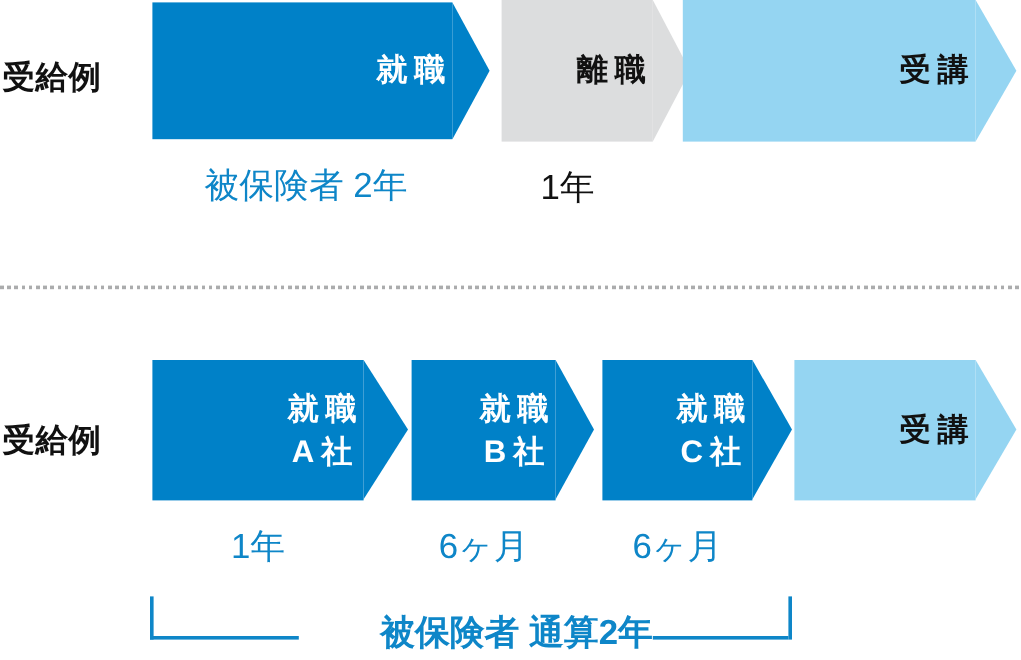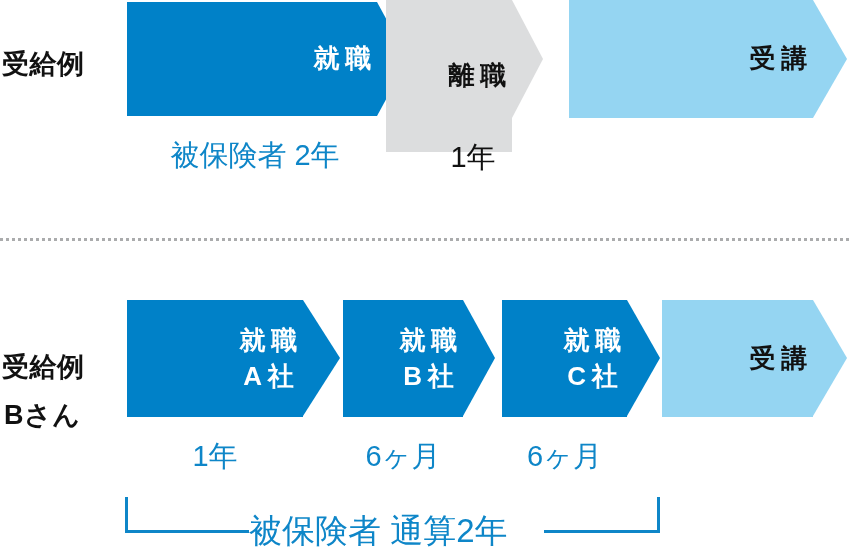--- a/index.html
+++ b/index.html
@@ -25,49 +25,48 @@
 
   .duration{position:absolute;font-size:29px;font-weight:normal;text-align:center;
     line-height:1;white-space:nowrap;}
   .duration.blue{color:var(--text-blue);}
   .duration.black{color:var(--text-black);}
 
   .divider{position:absolute;left:0;top:238px;width:851px;height:3px;
     background:repeating-linear-gradient(90deg,var(--divider-gray) 0 3px,transparent 3px 6px);}
 
   .bracket-line{position:absolute;background:var(--text-blue);}
-  .bracket-label{position:absolute;font-size:33px;font-weight:normal;color:var(--text-blue);
-    text-align:left;line-height:1;white-space:nowrap;}
+  .bracket-label{position:absolute;font-size:29px;font-weight:bold;color:var(--text-blue);
+    text-align:right;line-height:1;white-space:nowrap;}
 </style>
 </head>
 <body>
 
 <div class="canvas">
 
   <div class="row-label" style="left:2px;top:51px;">受給例</div>
 
   <div class="arrow" style="left:127px;top:2px;width:250px;height:114px;--c:var(--blue);--hh:57px;--tw:31px;">
     <span class="arrow-label white">就職</span>
   </div>
 
-  <div class="arrow" style="left:386px;top:0px;width:126px;height:152px;--c:var(--gray);--hh:59px;--tw:31px;">
+  <div class="arrow" style="left:418px;top:0px;width:126px;height:118px;--c:var(--gray);--hh:59px;--tw:31px;">
     <span class="arrow-label black">離職</span>
   </div>
 
   <div class="arrow" style="left:569px;top:0px;width:244px;height:118px;--c:var(--light-blue);--hh:59px;--tw:34px;">
     <span class="arrow-label black">受講</span>
   </div>
 
   <div class="duration blue" style="left:127px;top:141px;width:256px;">被保険者 2年</div>
   <div class="duration black" style="left:410px;top:143px;width:126px;">1年</div>
 
   <div class="divider"></div>
 
   <div class="row-label" style="left:2px;top:354px;">受給例</div>
-  <div class="row-label" style="left:4px;top:402px;">Bさん</div>
 
   <div class="arrow" style="left:127px;top:300px;width:176px;height:117px;--c:var(--blue);--hh:58.5px;--tw:37px;">
     <span class="arrow-label white"><span>就職</span><br><span>A社</span></span>
   </div>
 
   <div class="arrow" style="left:343px;top:300px;width:120px;height:117px;--c:var(--blue);--hh:58.5px;--tw:32px;">
     <span class="arrow-label white"><span>就職</span><br><span>B社</span></span>
   </div>
 
   <div class="arrow" style="left:502px;top:300px;width:125px;height:117px;--c:var(--blue);--hh:58.5px;--tw:33px;">

